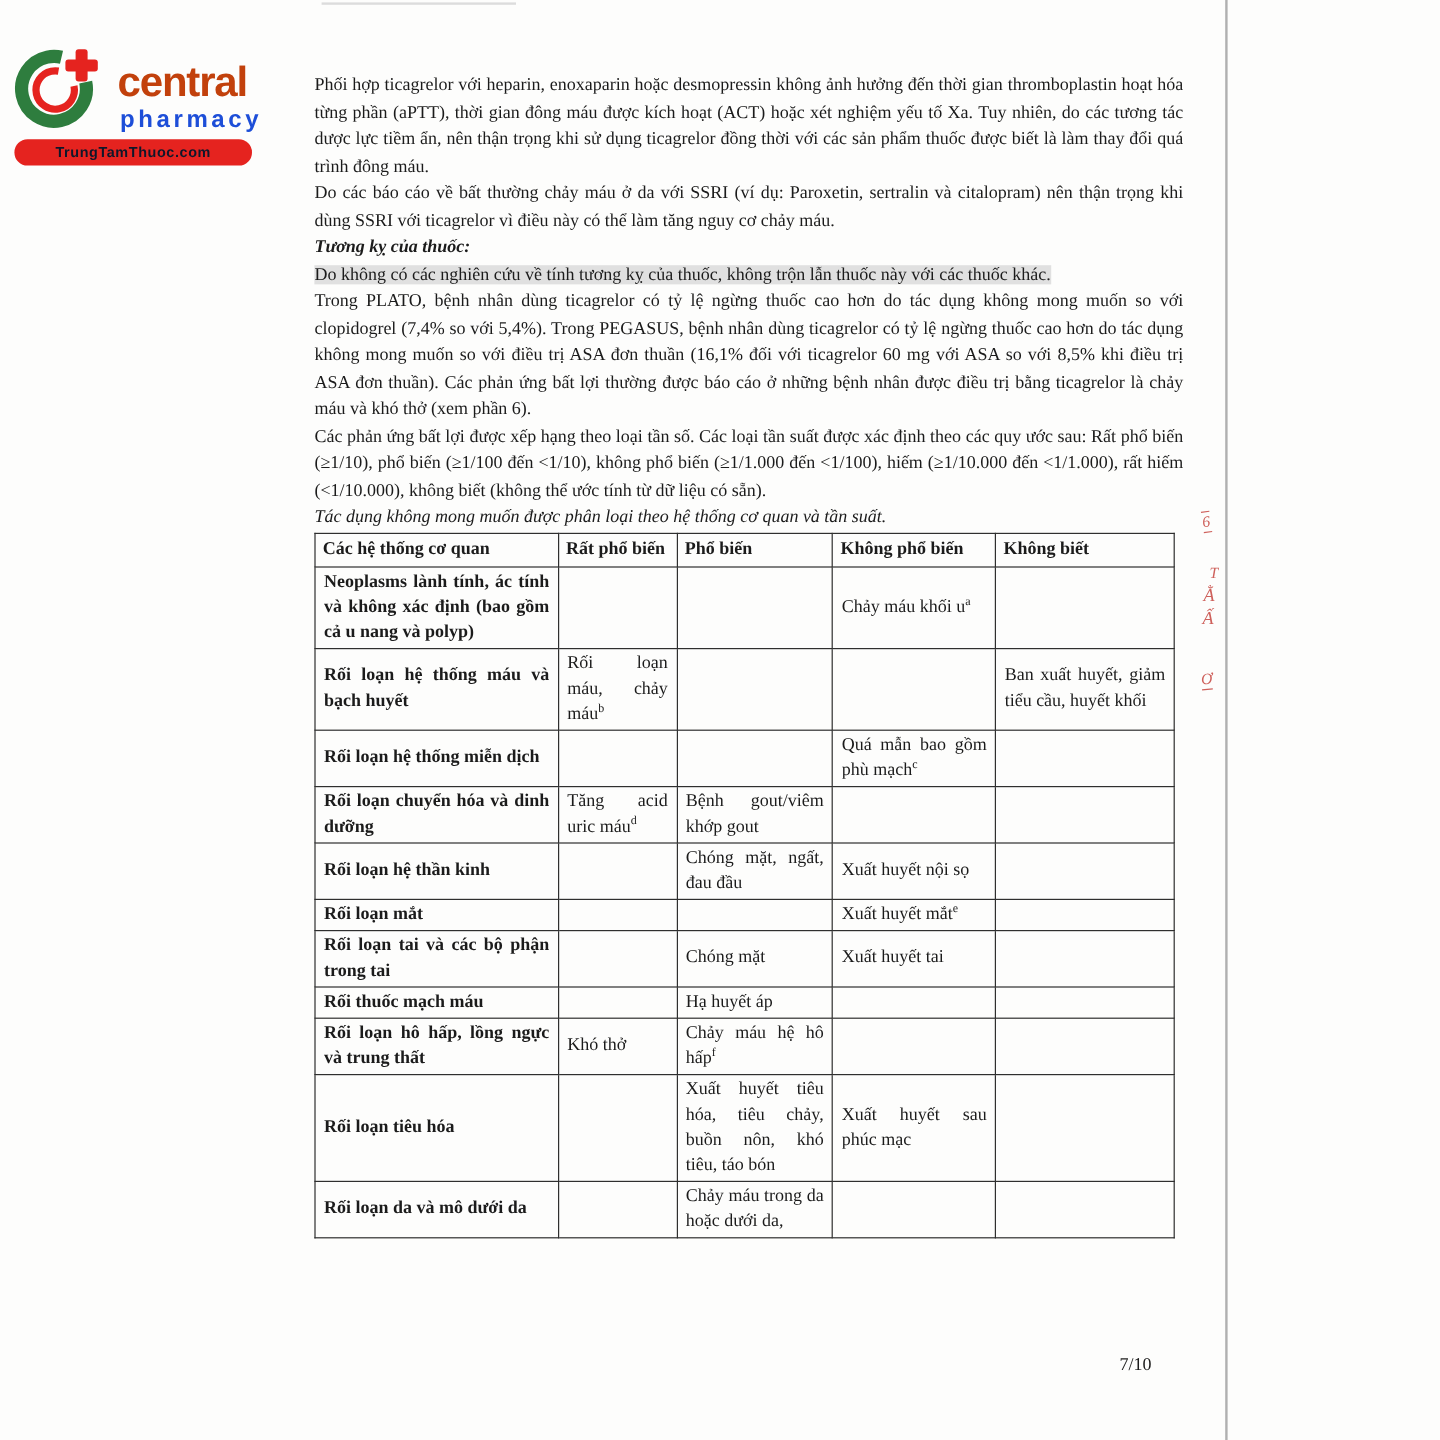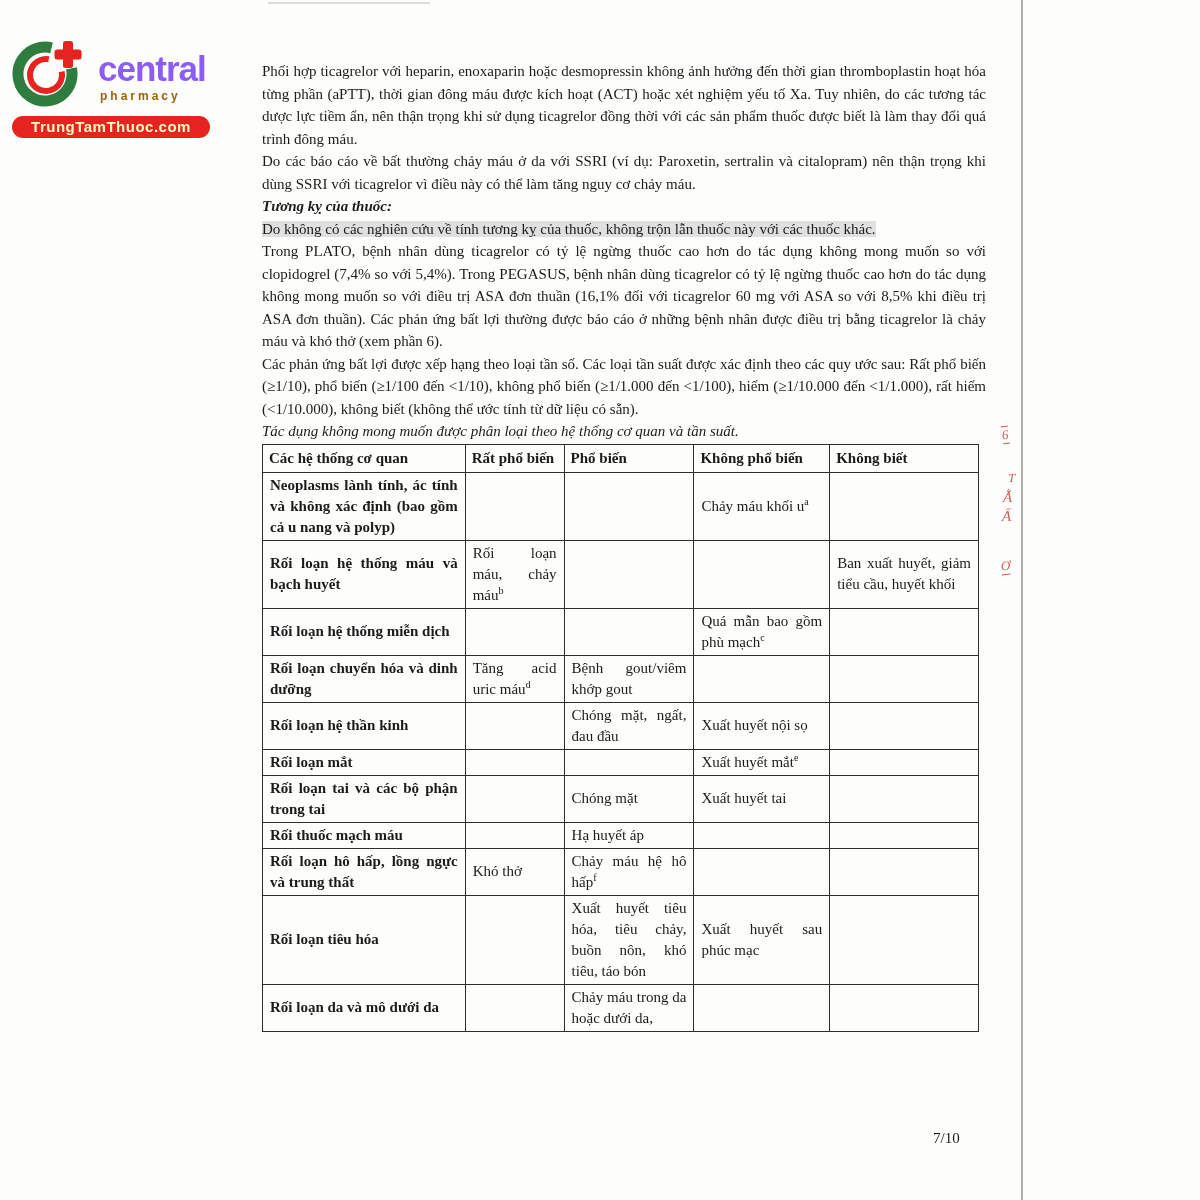--- a/index.html
+++ b/index.html
@@ -8,32 +8,32 @@
     background:#fdfdfc; overflow:hidden; color:#1b1b1b;
     font-family:"Liberation Serif", serif;
   }
 
   
   .logo { position:absolute; left:12px; top:34px; width:210px; height:110px; }
   .logo svg { position:absolute; left:0; top:2px; }
   .brand {
     position:absolute; left:86px; top:18px;
     font-family:"Liberation Sans", sans-serif; font-weight:bold;
-    font-size:35px; line-height:34px; color:#8b5cf6; letter-spacing:-1px;
+    font-size:35px; line-height:34px; color:#c2410c; letter-spacing:-1px;
   }
   .brand-sub {
     position:absolute; left:88px; top:55px;
     font-family:"Liberation Sans", sans-serif; font-weight:bold;
-    font-size:12px; color:#a16207; letter-spacing:3px;
+    font-size:20px; color:#1d4ed8; letter-spacing:3px;
   }
   .pill {
     position:absolute; left:0; top:82px; width:198px; height:22px;
     background:#e5231f; border-radius:12px;
-    color:#fef9c3; font-family:"Liberation Sans", sans-serif;
-    font-weight:bold; font-size:15px; line-height:22px;
+    color:#0f172a; font-family:"Liberation Sans", sans-serif;
+    font-weight:bold; font-size:12px; line-height:22px;
     text-align:center; letter-spacing:0.5px;
   }
 
   
   .scanline-top { position:absolute; left:268px; top:2px; width:162px; height:2px; background:#dcdcdc; }
   .page-edge-line { position:absolute; left:1021px; top:0; width:2px; height:1200px; background:#b0b0b0; }
   .frag { position:absolute; color:#c6453f; font:italic 13px "Liberation Serif", serif; opacity:0.85; }
   .frag-1 { left:1002px; top:426px; border-top:1px solid #c6453f; border-bottom:1px solid #c6453f; transform:rotate(-8deg); }
   .frag-2 { left:1008px; top:470px; }
   .frag-3 { left:1003px; top:489px; font-size:15px; }

